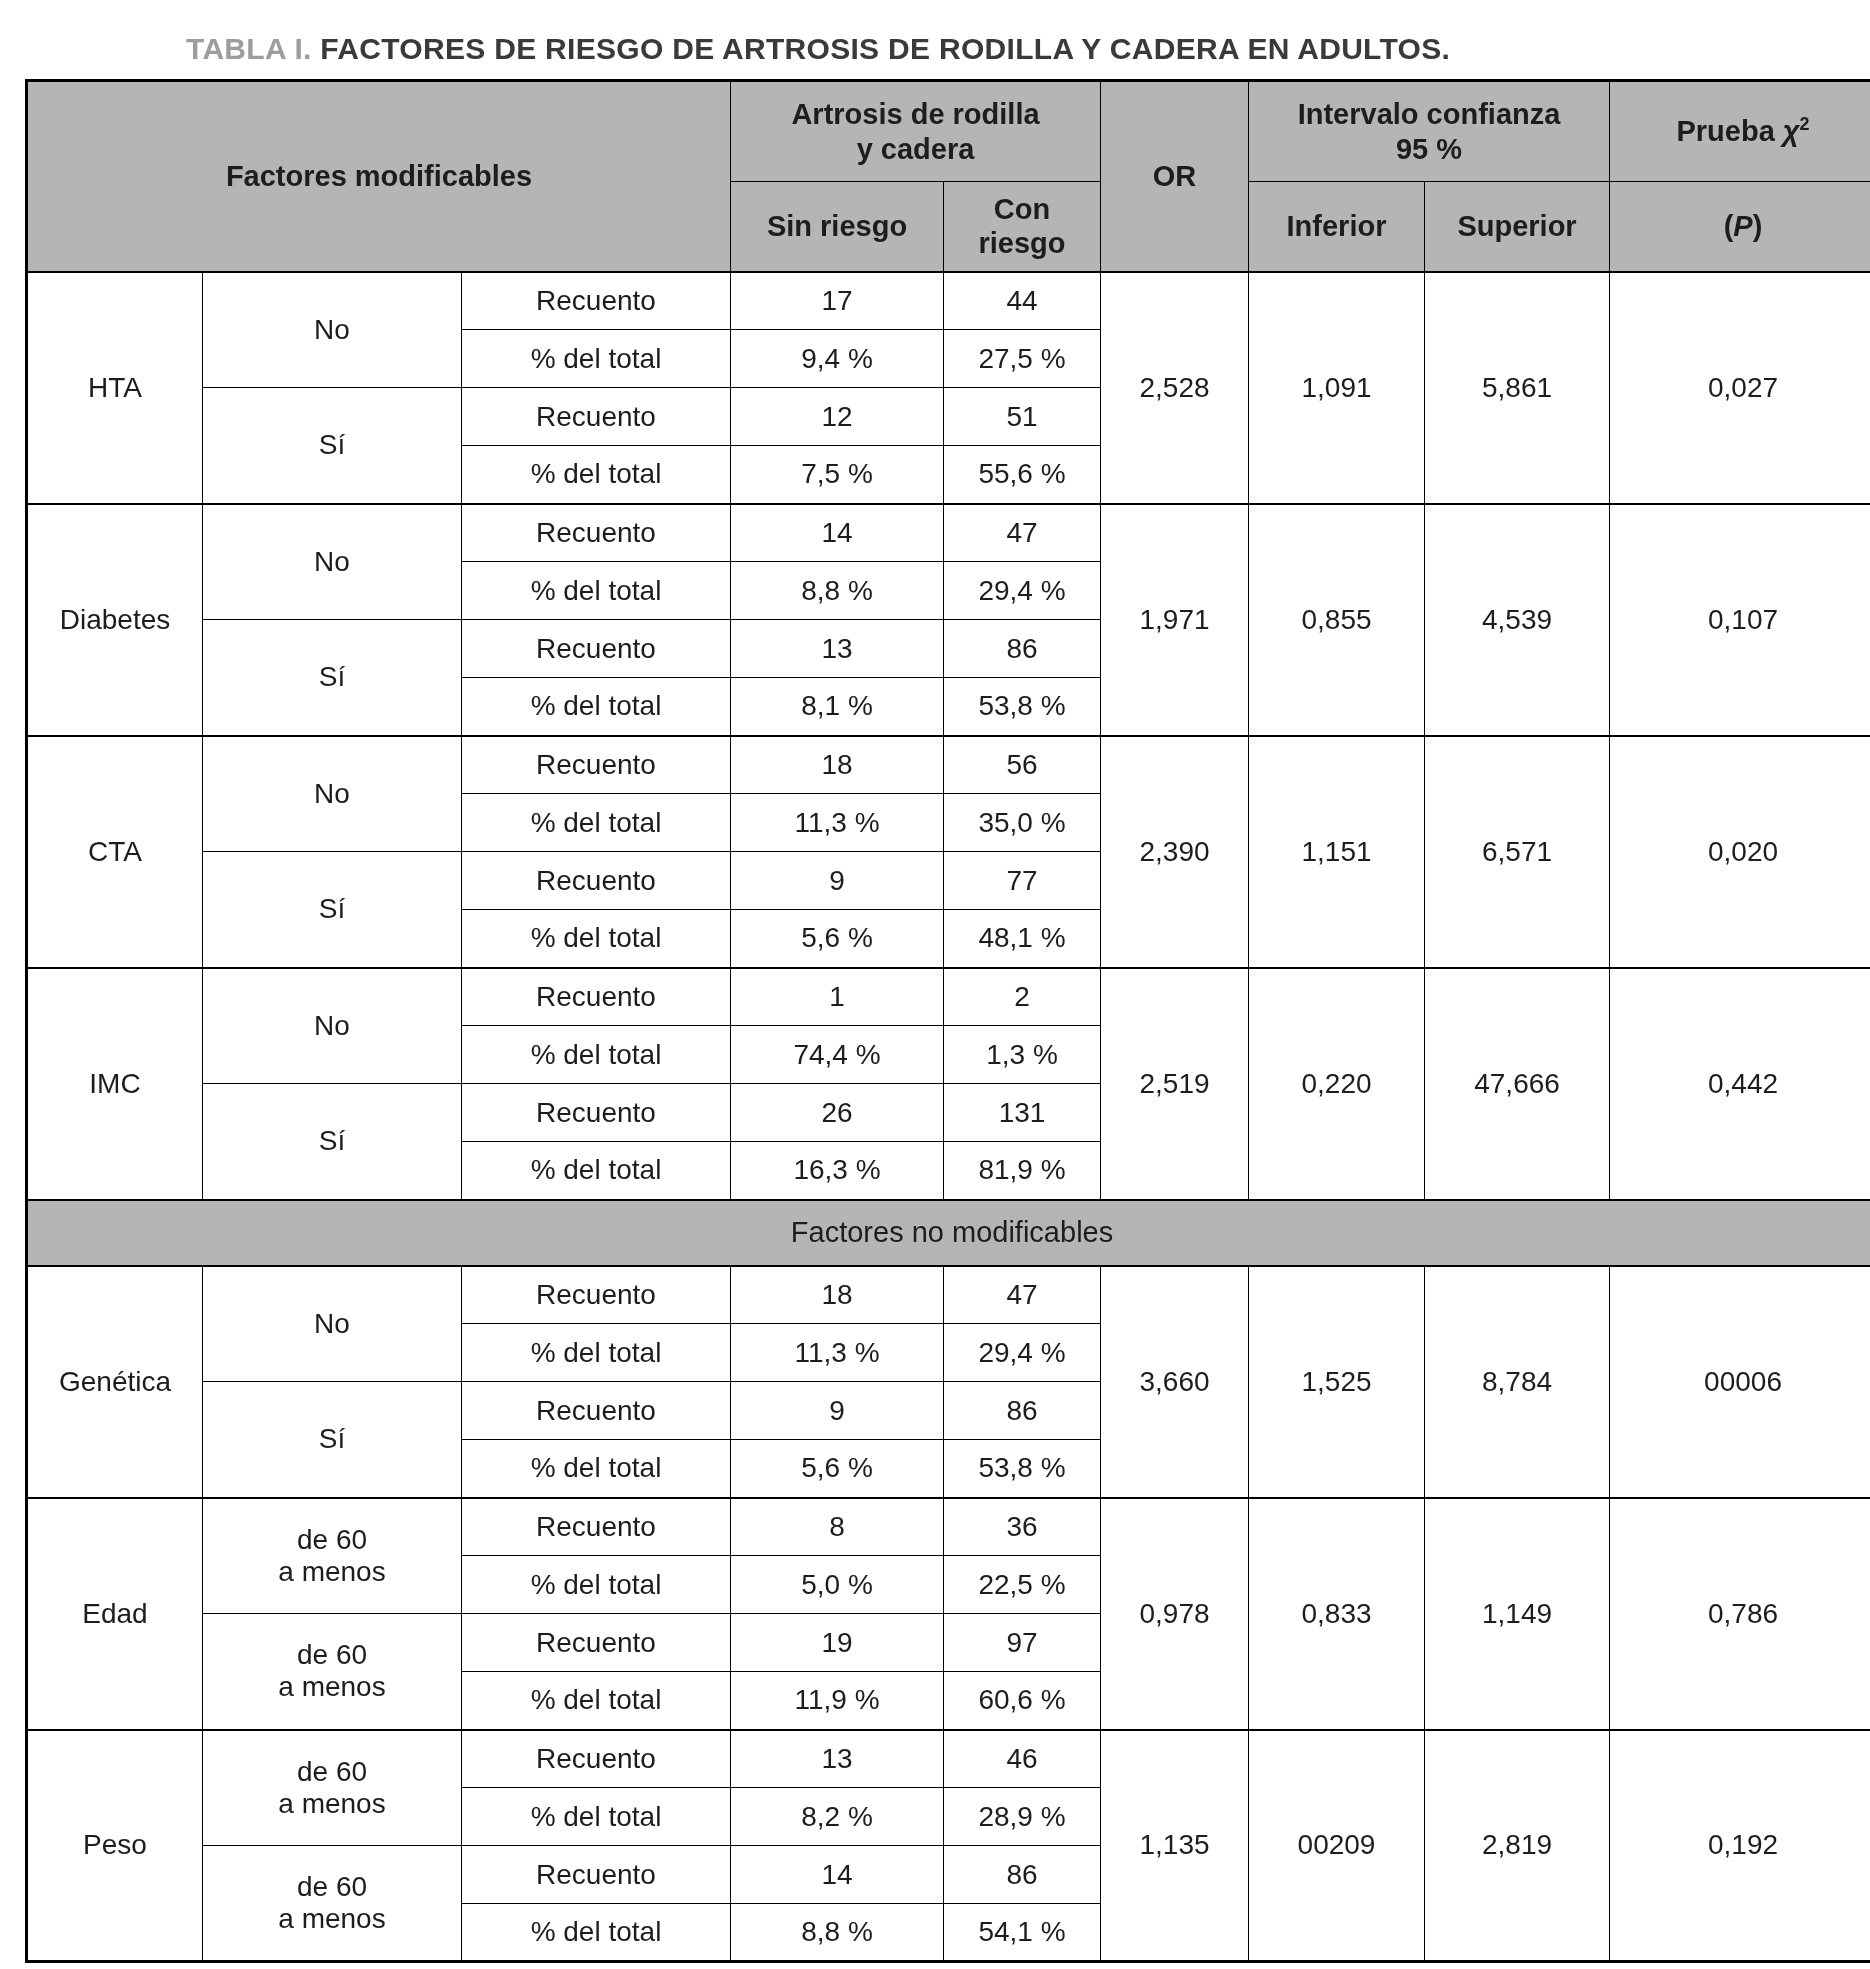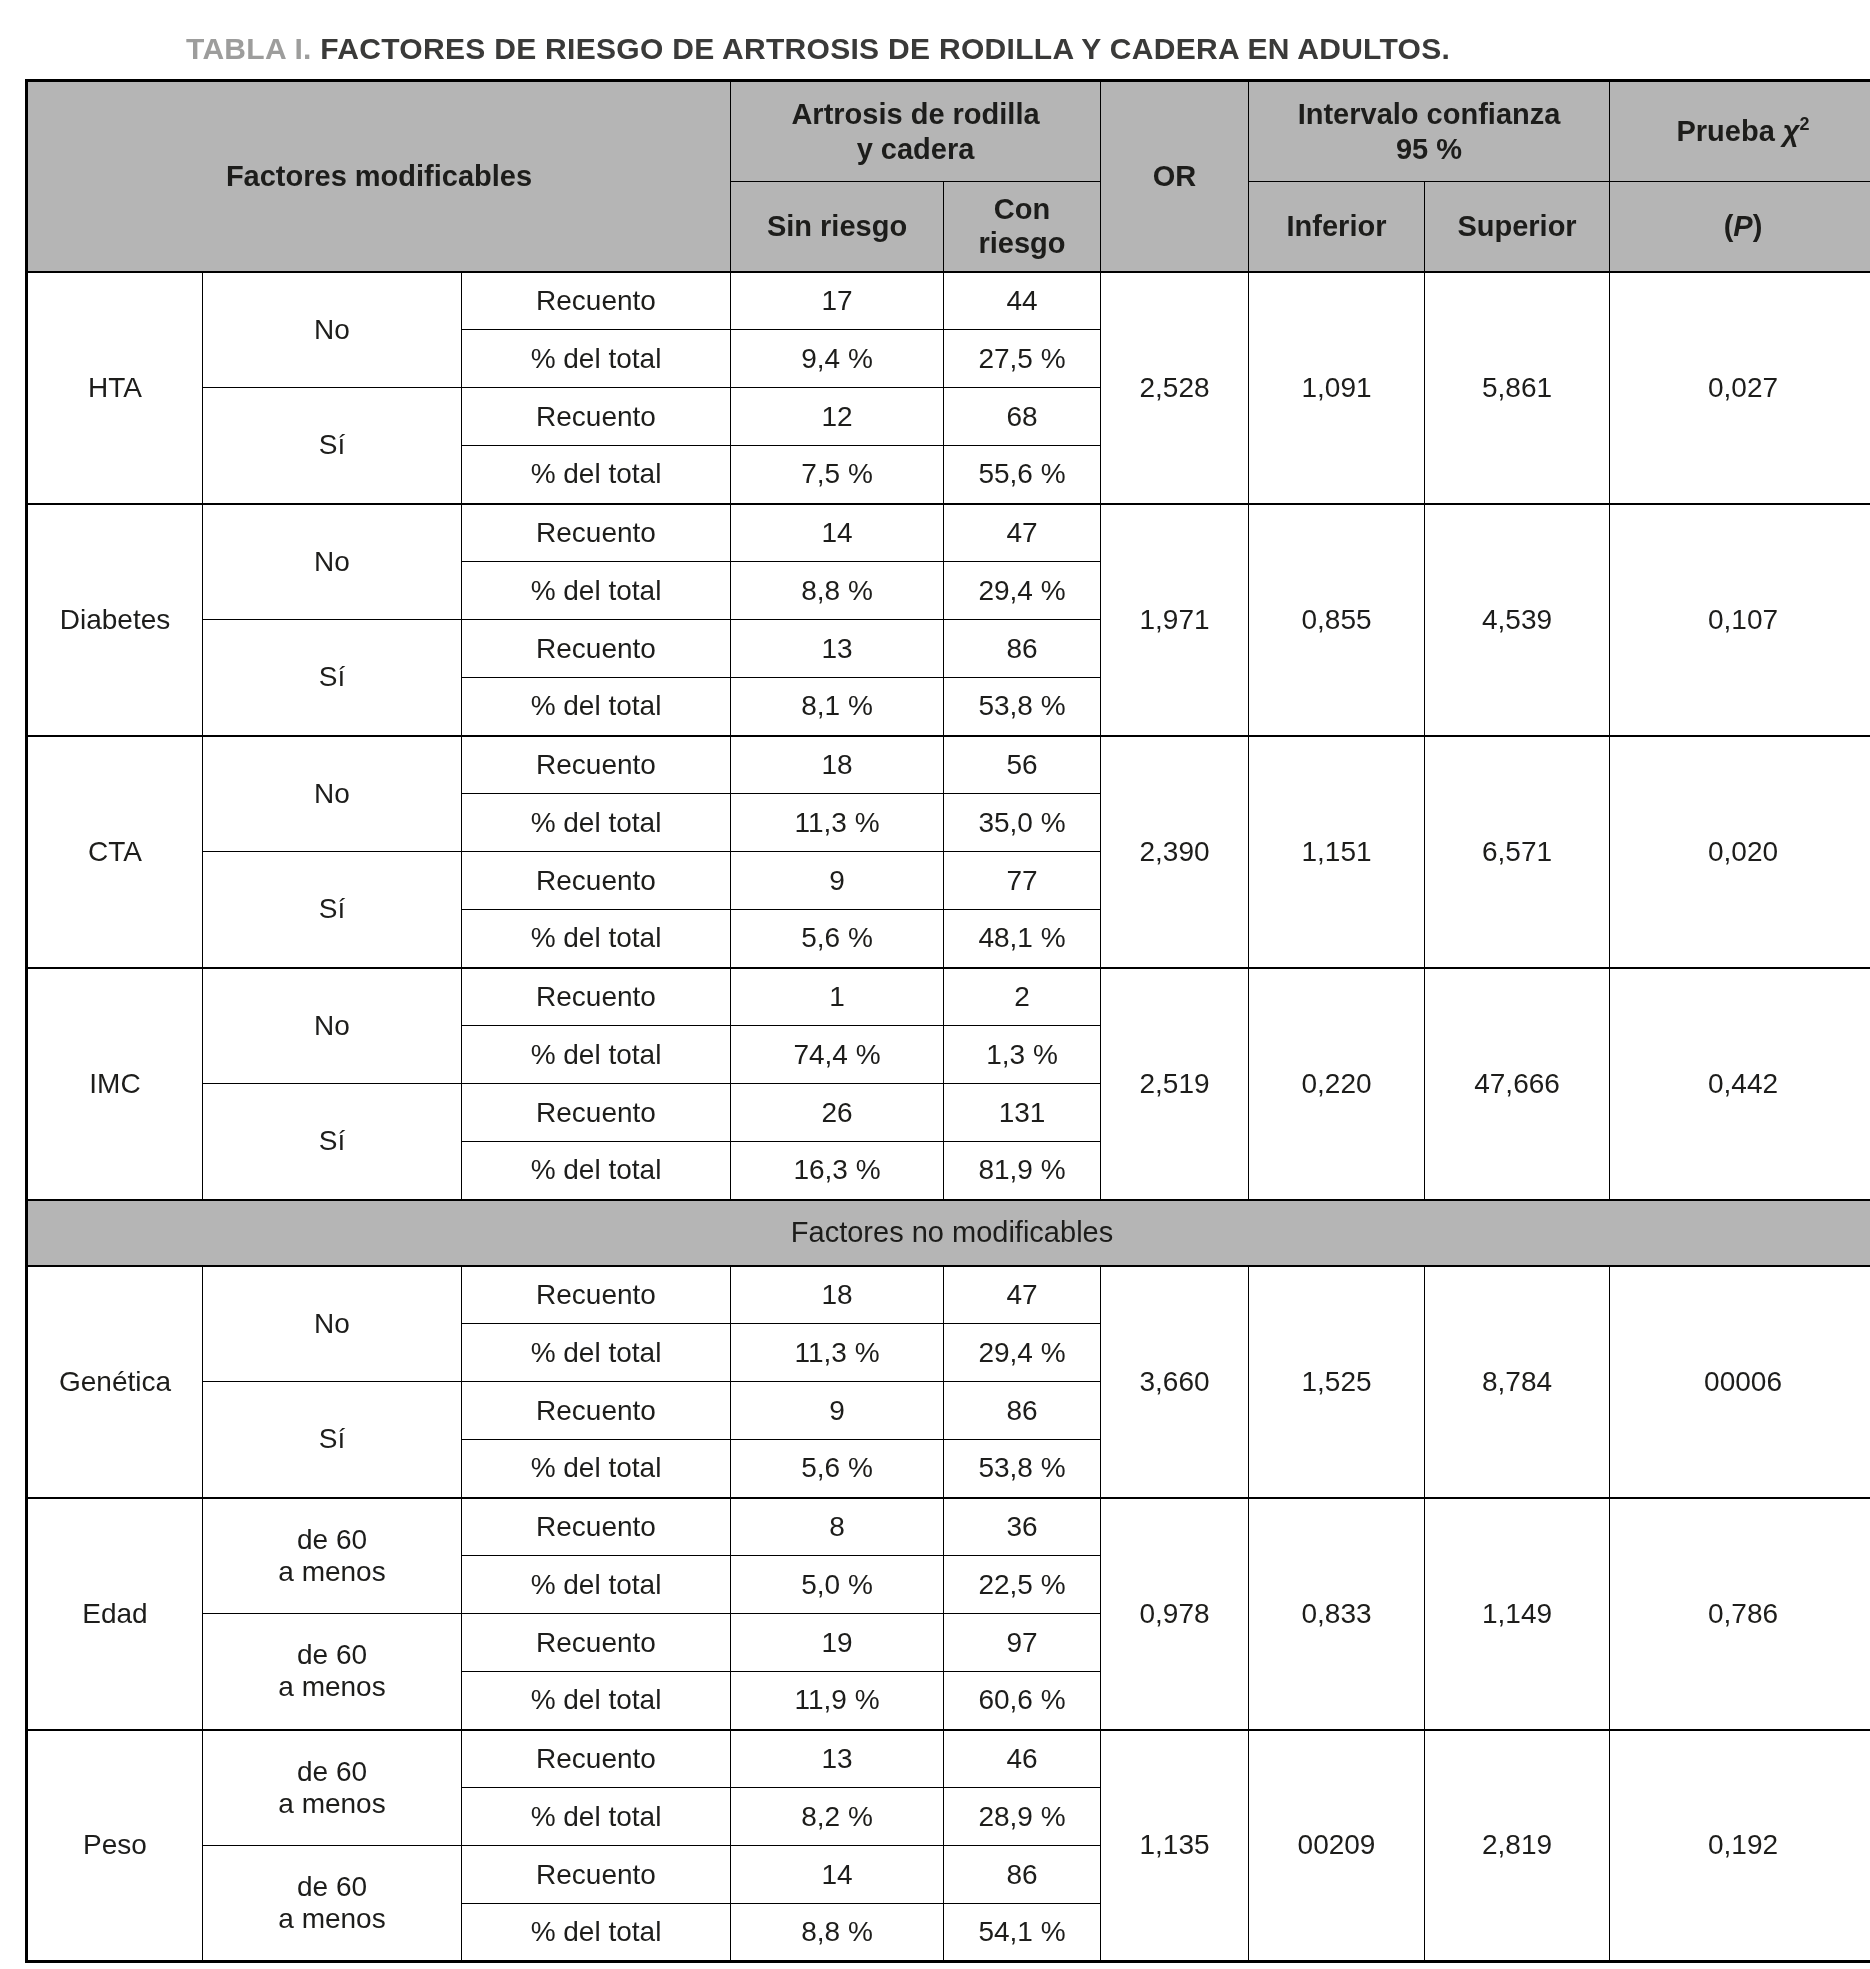--- a/index.html
+++ b/index.html
@@ -76,21 +76,21 @@
       </tr>
       <tr>
         <td>% del total</td>
         <td>9,4 %</td>
         <td>27,5 %</td>
       </tr>
       <tr>
         <td rowspan="2" class="pre">Sí</td>
         <td>Recuento</td>
         <td>12</td>
-        <td>68</td>
+        <td>51</td>
       </tr>
       <tr>
         <td>% del total</td>
         <td>7,5 %</td>
         <td>55,6 %</td>
       </tr>
 
       <tr class="block-start">
         <td rowspan="4">Diabetes</td>
         <td rowspan="2" class="pre">No</td>

